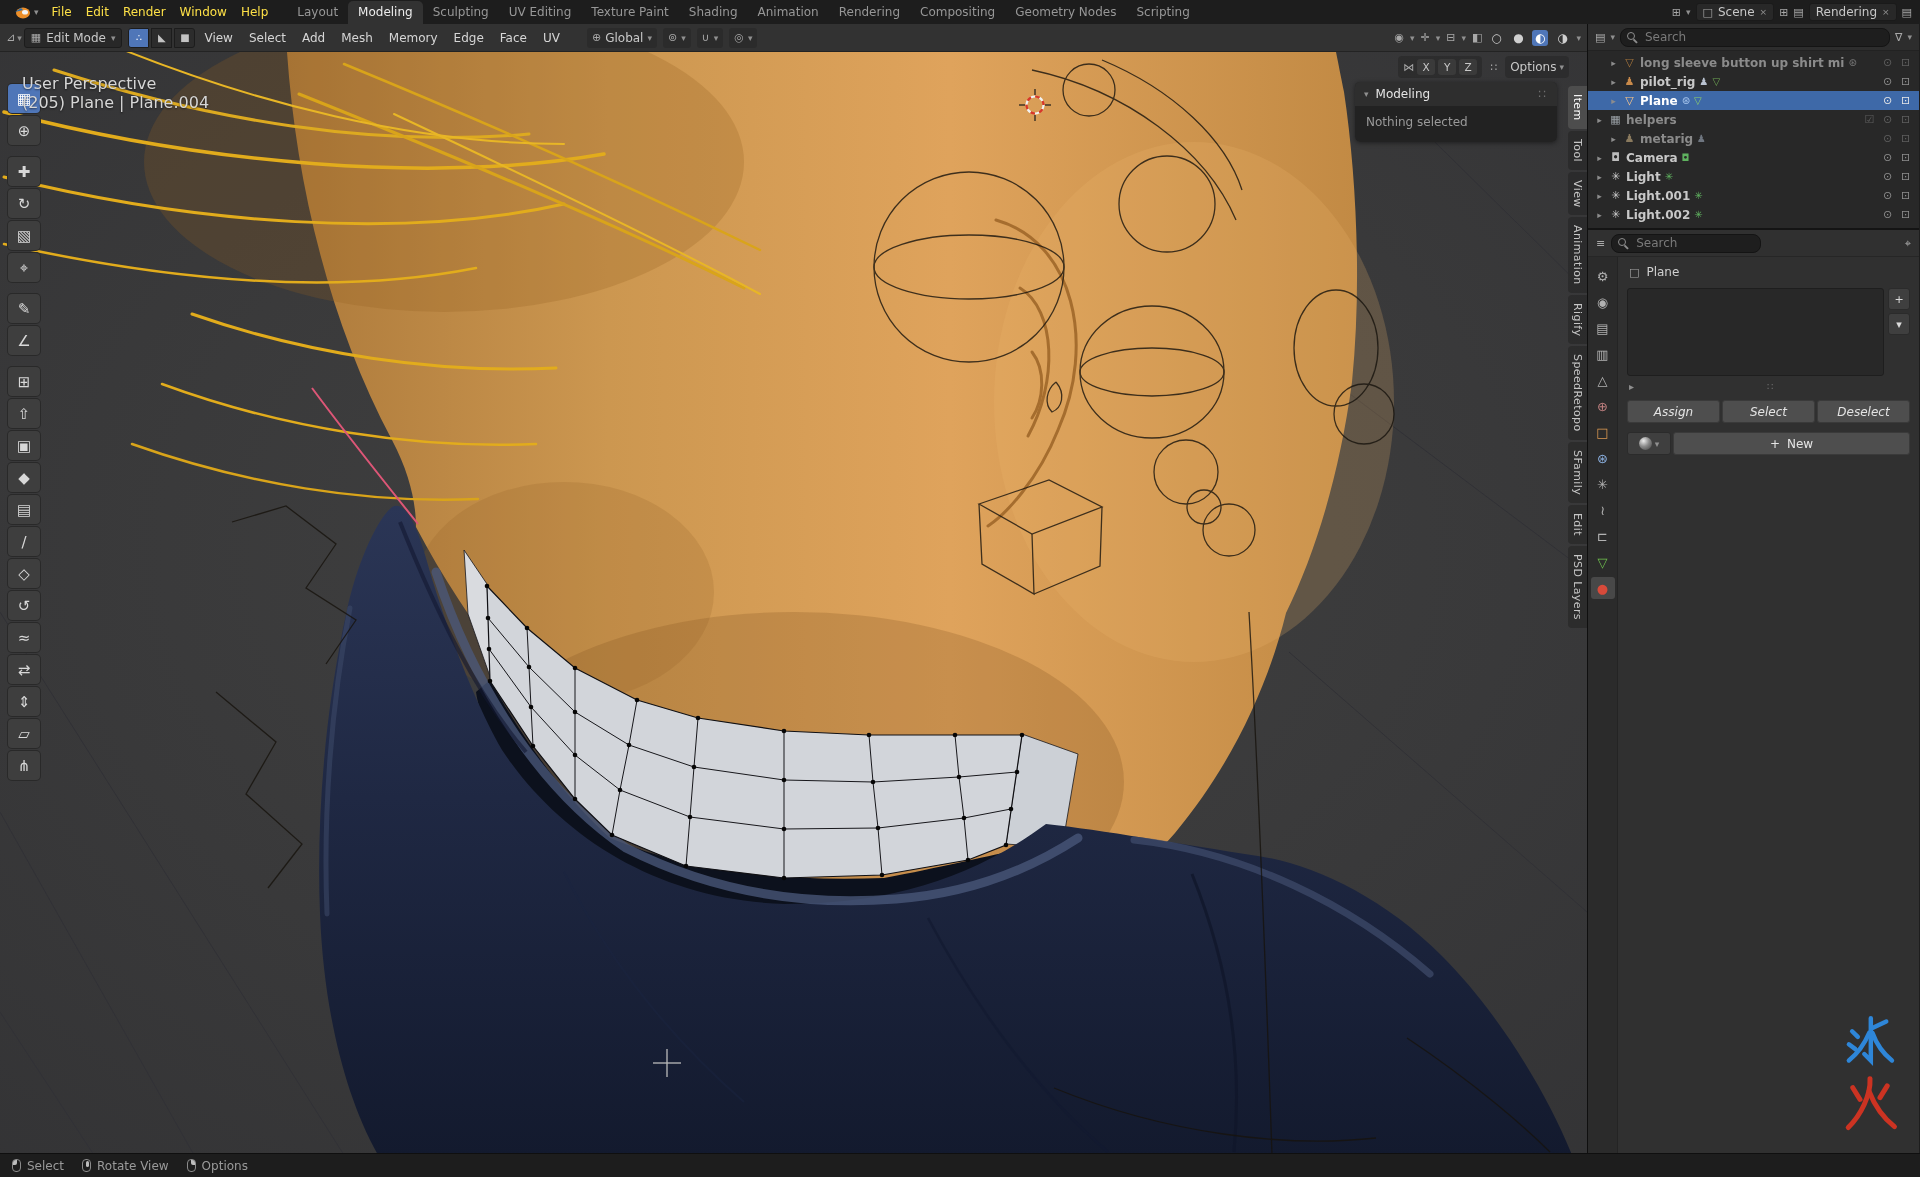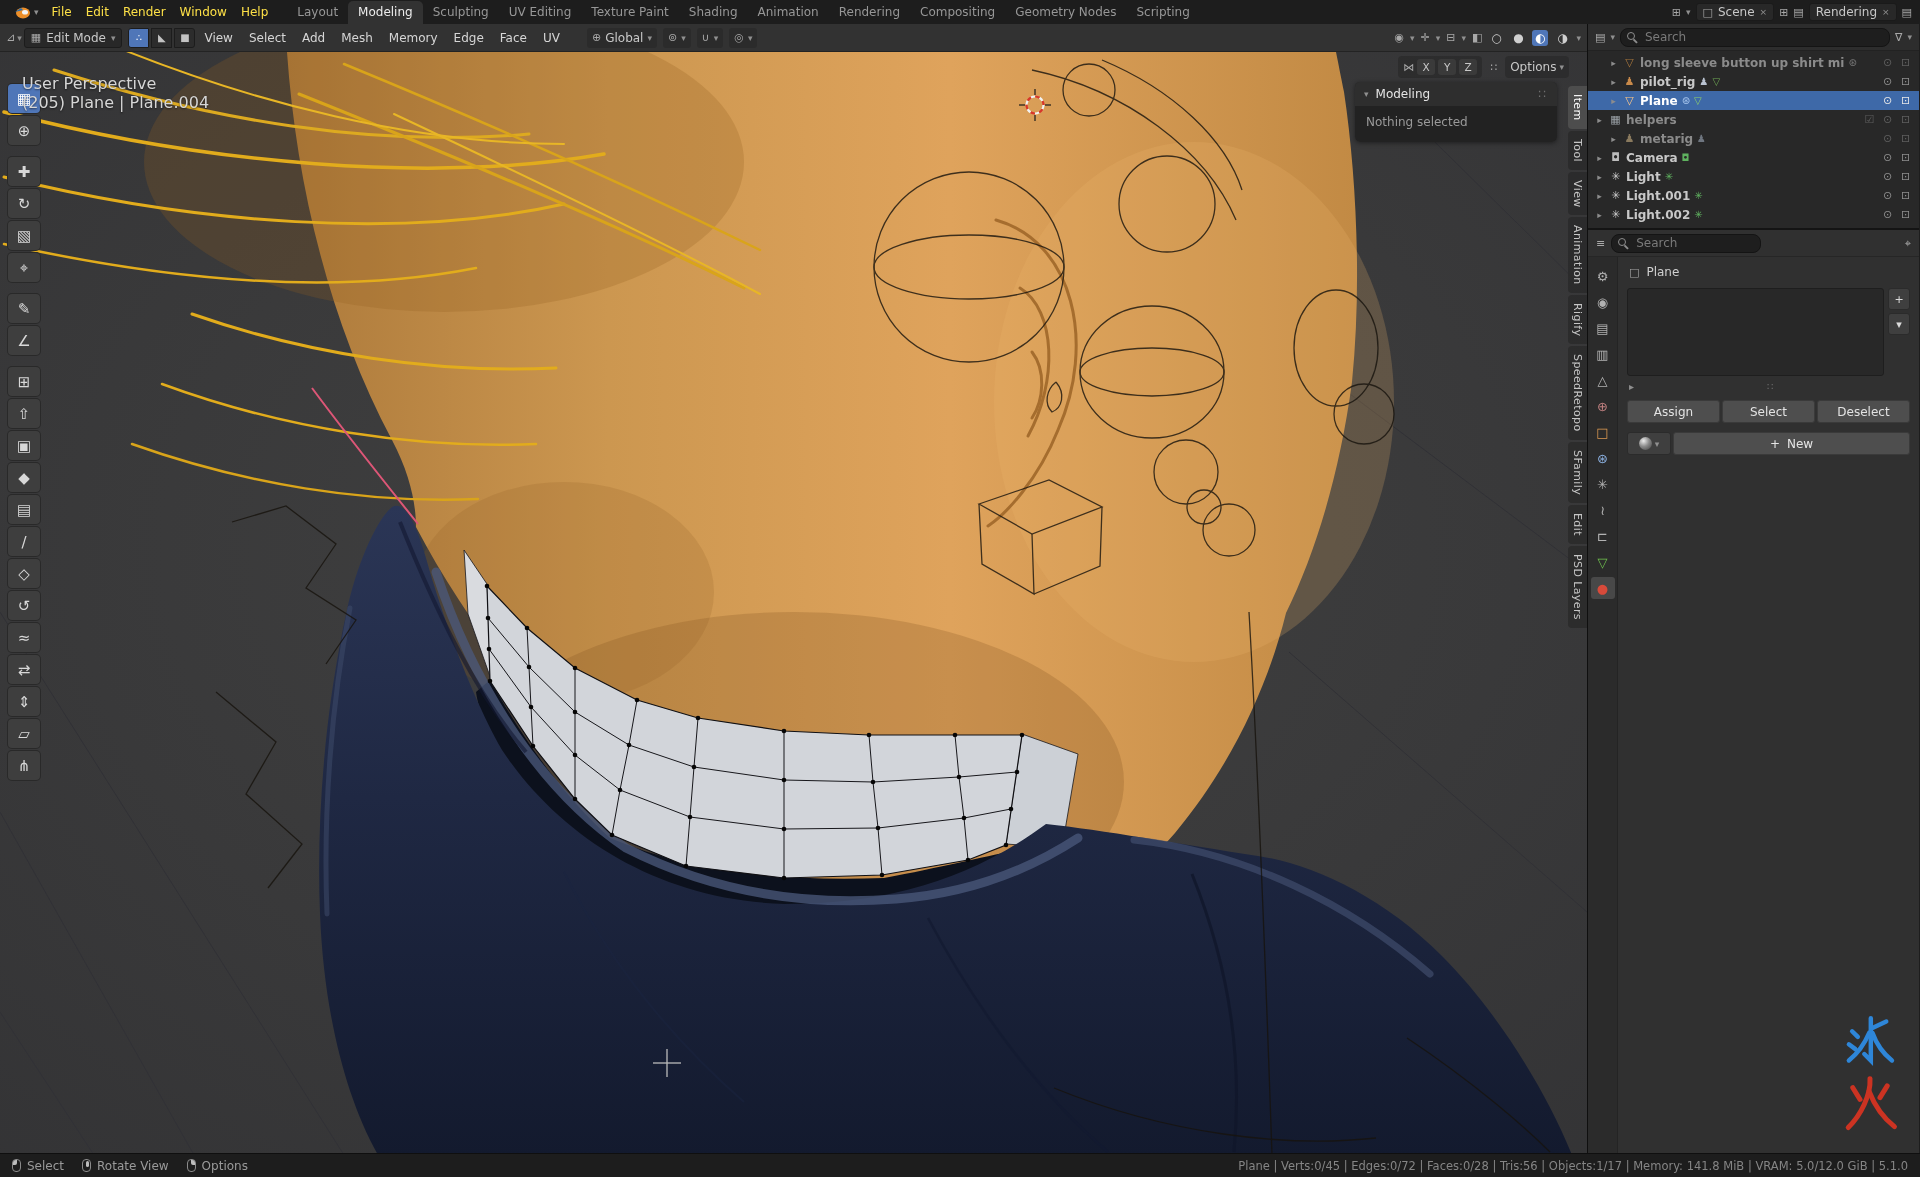--- a/index.html
+++ b/index.html
@@ -82,21 +82,21 @@
   .ptab.active{background:#484848;}
   .prop-content{flex:1;padding:7px 9px;position:relative;}
   .breadcrumb{display:flex;align-items:center;gap:7px;color:#d0d0d0;margin:1px 0 9px 2px;}
   .slot-area{display:flex;gap:4px;}
   .slot-list{flex:1;height:88px;background:#282828;border:1px solid #1e1e1e;border-radius:3px;}
   .slot-side{display:flex;flex-direction:column;gap:3px;}
   .sq-btn{width:22px;height:22px;background:#3f3f3f;border:1px solid #2b2b2b;border-radius:3px;display:flex;align-items:center;justify-content:center;color:#dcdcdc;font-size:11px;}
   .under-row{display:flex;align-items:center;height:14px;margin:3px 2px 7px;color:#8f8f8f;font-size:10px;}
   .under-grip{flex:1;text-align:center;letter-spacing:2px;color:#6d6d6d;}
   .btn-row{display:flex;gap:2px;margin-bottom:9px;}
-  .flat-btn{flex:1;height:23px;background:#4e4e4e;border:1px solid #3a3a3a;border-radius:3px;display:flex;align-items:center;justify-content:center;color:#e3e3e3;}
+  .flat-btn{flex:1;height:23px;background:#4e4e4e;border:1px solid #3a3a3a;border-radius:3px;display:flex;align-items:center;justify-content:center;color:#e3e3e3;font-style:italic;}
   .mat-row{display:flex;gap:2px;}
   .browse-btn{width:44px;height:23px;background:#3f3f3f;border:1px solid #2b2b2b;border-radius:3px;display:flex;align-items:center;justify-content:center;gap:3px;}
   .sphere{width:13px;height:13px;border-radius:50%;background:radial-gradient(circle at 35% 30%,#ececec,#8b8b8b 45%,#3c3c3c);}
   .new-btn{flex:1;height:23px;background:#4e4e4e;border:1px solid #3a3a3a;border-radius:3px;display:flex;align-items:center;justify-content:center;gap:7px;color:#e6e6e6;}
   .watermark{position:absolute;right:20px;bottom:20px;display:flex;flex-direction:column;align-items:center;gap:8px;}
   
   .statusbar{height:24px;display:flex;align-items:center;gap:18px;padding:0 12px;background:#1d1d1d;border-top:1px solid #0f0f0f;color:#9a9a9a;}
   .hint{display:flex;align-items:center;gap:6px;}
   .mouse{width:9px;height:13px;border:1px solid #8a8a8a;border-radius:4px;position:relative;flex:none;}
   .mouse::before{content:'';position:absolute;background:#bdbdbd;}
@@ -636,16 +636,15 @@
       <span>Select</span>
     </div>
     <div class="hint">
       <span class="mouse m-mid"></span>
       <span>Rotate View</span>
     </div>
     <div class="hint">
       <span class="mouse m-right"></span>
       <span>Options</span>
     </div>
-    <span class="stats">Plane | Verts:0/45 | Edges:0/72 | Faces:0/28 | Tris:56 | Objects:1/17 | Memory: 141.8 MiB | VRAM: 5.0/12.0 GiB | 5.1.0</span>
   </div>
 
 </div>
 
 </body></html>

